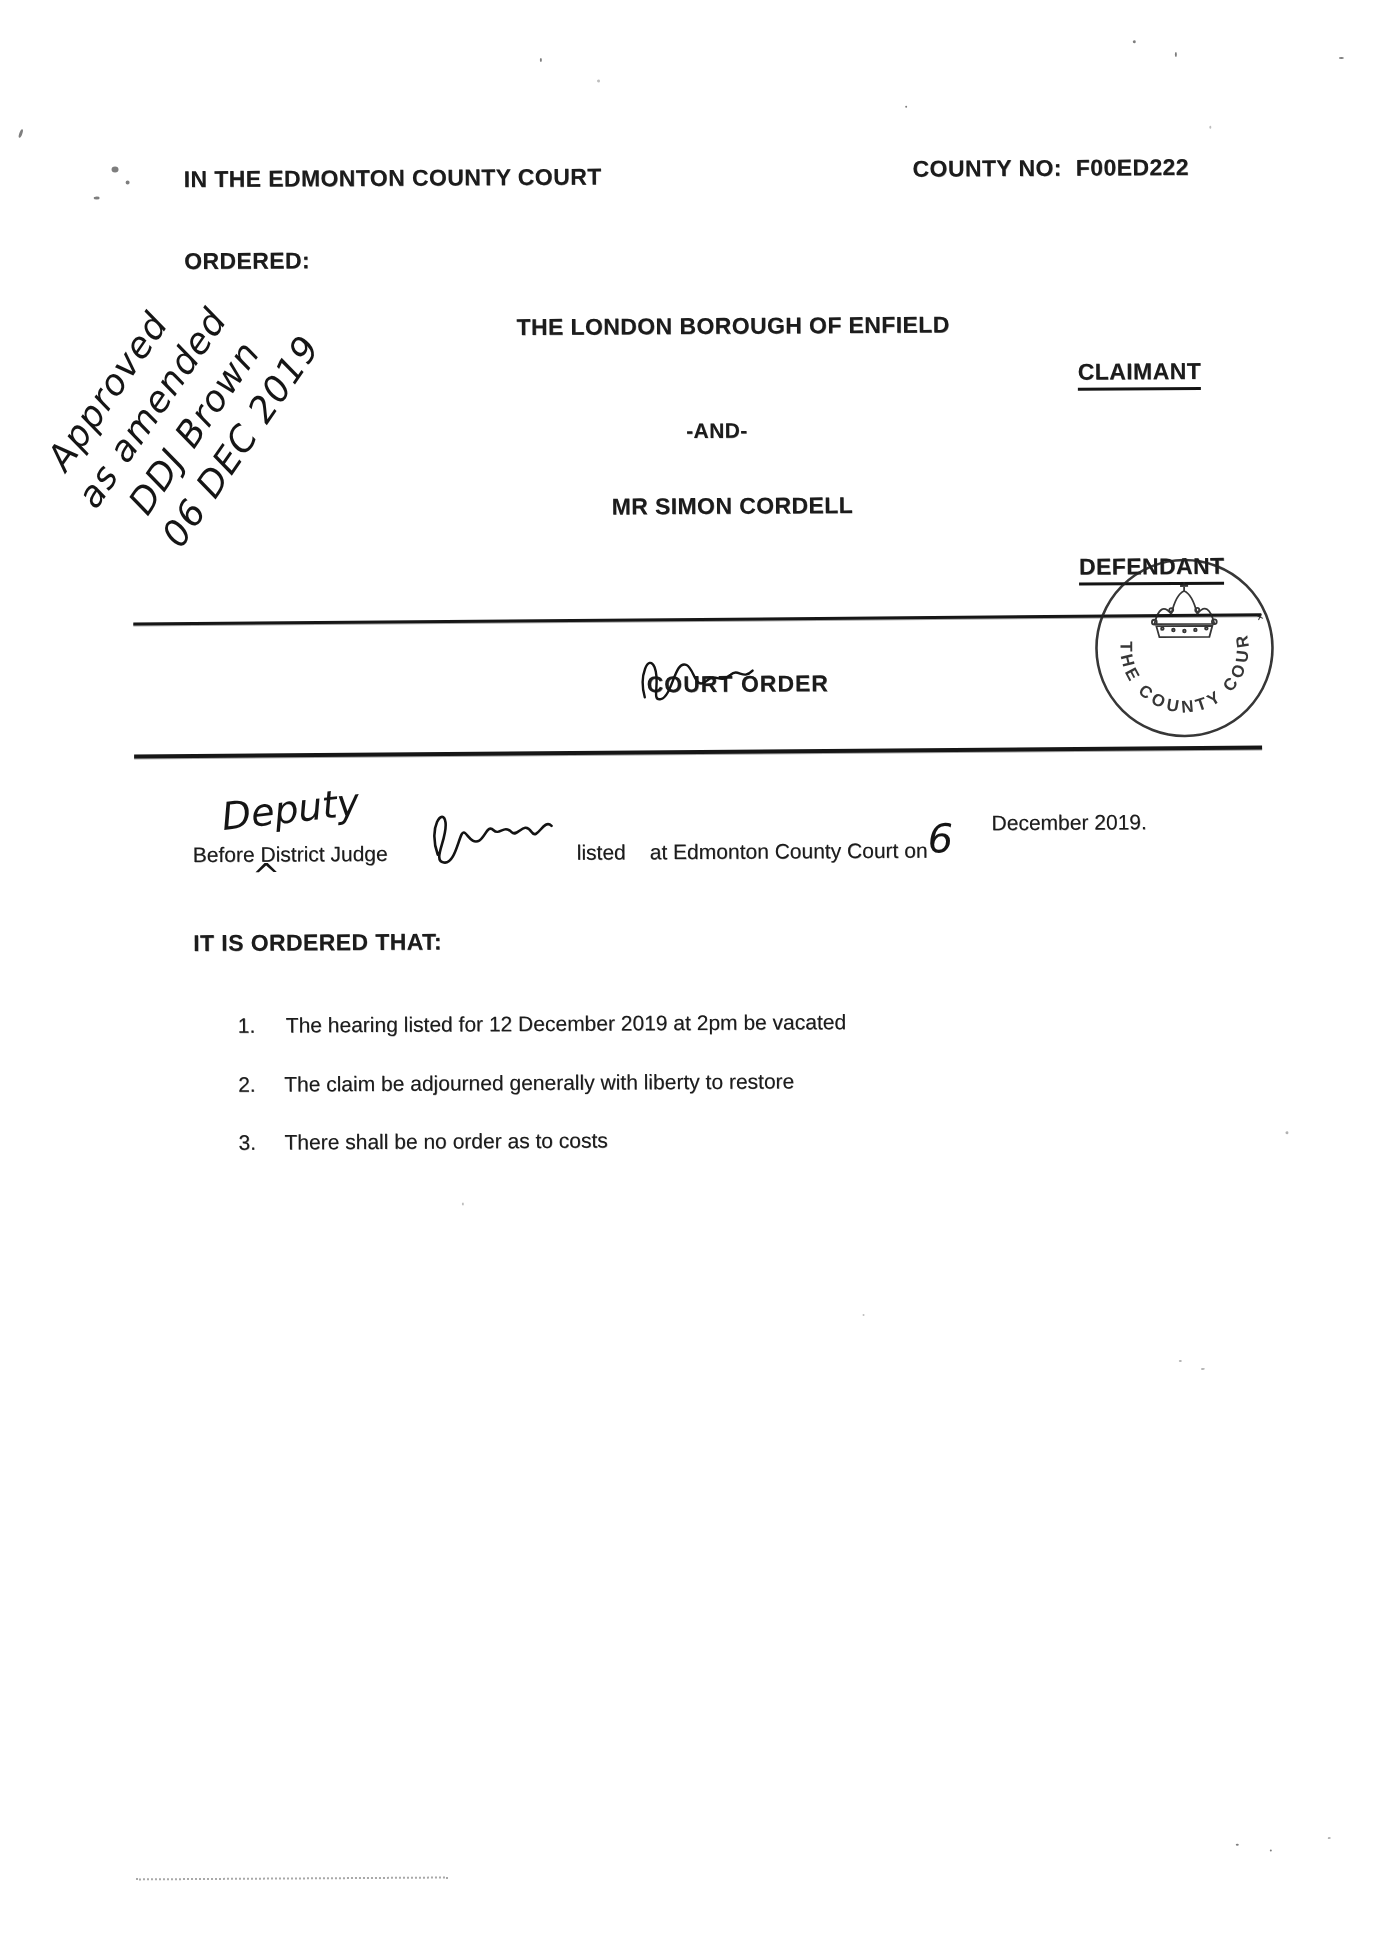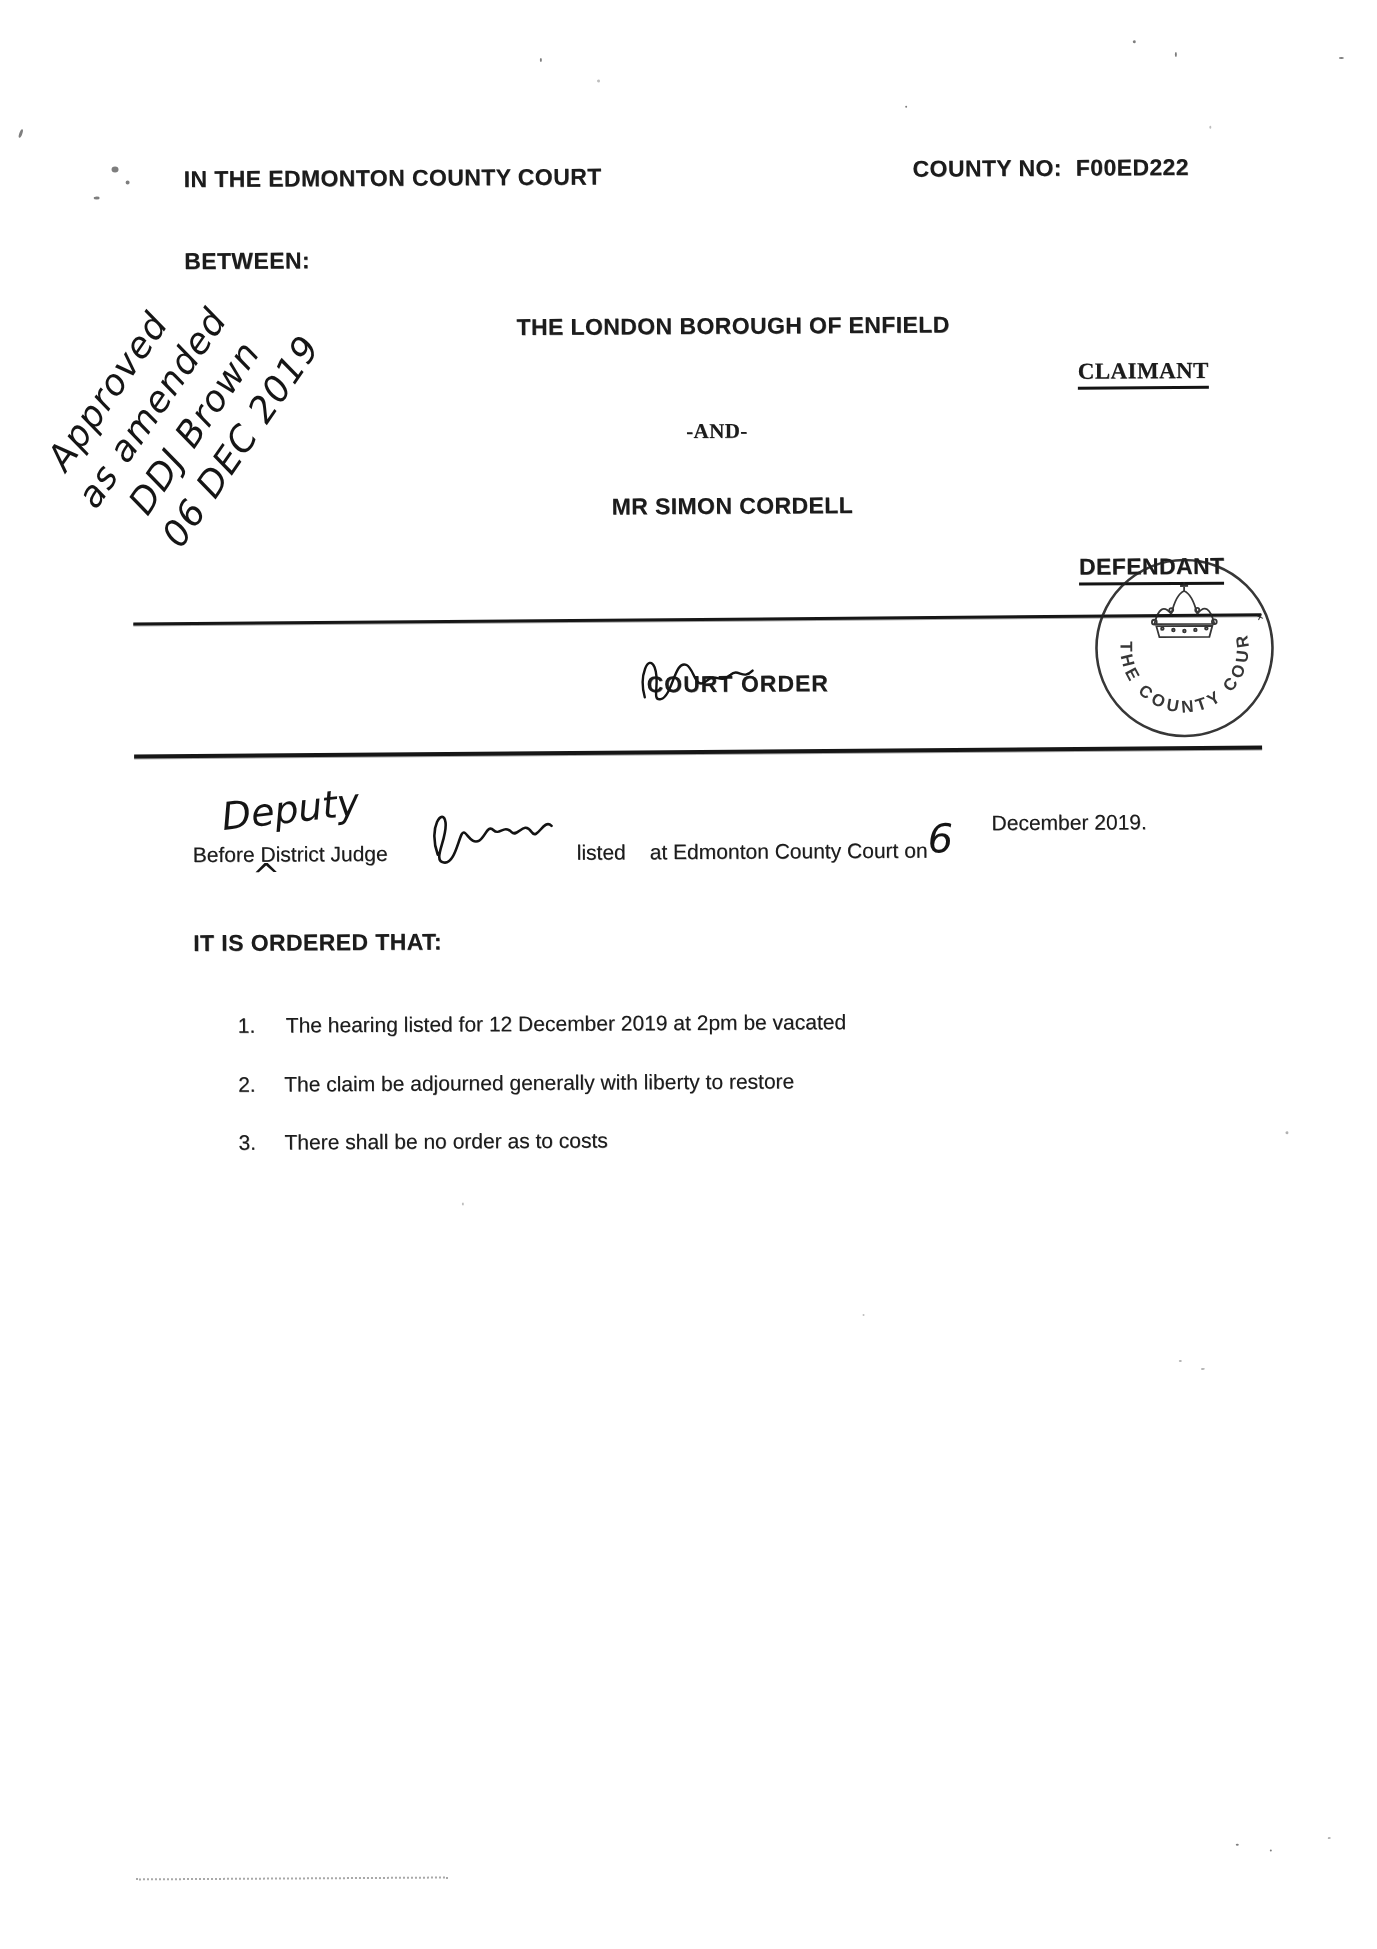--- a/index.html
+++ b/index.html
@@ -25,25 +25,25 @@
 <body>
 
 <div class="page">
   <div class="doc">
 
     <div class="printed bold" style="left:188px;top:166px;">IN THE EDMONTON COUNTY COURT</div>
     <div class="printed bold" style="left:917px;top:160px;">
       <span>COUNTY NO:</span><span style="display:inline-block;width:14px;"></span><span>F00ED222</span>
     </div>
 
-    <div class="printed bold" style="left:188px;top:248px;">BETWEEN:</div>
+    <div class="printed bold" style="left:188px;top:248px;">ORDERED:</div>
 
     <div class="printed bold" style="left:520px;top:316px;">THE LONDON BOROUGH OF ENFIELD</div>
-    <div class="printed bold uline" style="left:1081px;top:364px;font-family:Liberation Serif, serif;">CLAIMANT</div>
-    <div class="printed bold" style="left:689px;top:422px;font-size:21px;font-family:Liberation Serif, serif;">-AND-</div>
+    <div class="printed bold uline" style="left:1081px;top:364px;">CLAIMANT</div>
+    <div class="printed bold" style="left:689px;top:422px;font-size:21px;">-AND-</div>
     <div class="printed bold" style="left:614px;top:496px;">MR SIMON CORDELL</div>
     <div class="printed bold uline" style="left:1081px;top:559px;">DEFENDANT</div>
 
     <div class="rule" style="left:135px;top:621px;width:1128px;height:3px;transform:rotate(-0.12deg);"></div>
     <div class="rule" style="left:135px;top:753px;width:1128px;height:4px;transform:rotate(-0.1deg);"></div>
 
     <div style="position:absolute;left:1084px;top:556px;width:208px;height:198px;opacity:0.9;">
       <svg width="208" height="198" viewBox="0 0 208 198">
         <circle cx="102" cy="98" r="88" fill="none" stroke="#222" stroke-width="2.6"></circle>
         <g stroke="#222" stroke-width="1.8" fill="none" transform="translate(102,56)">

